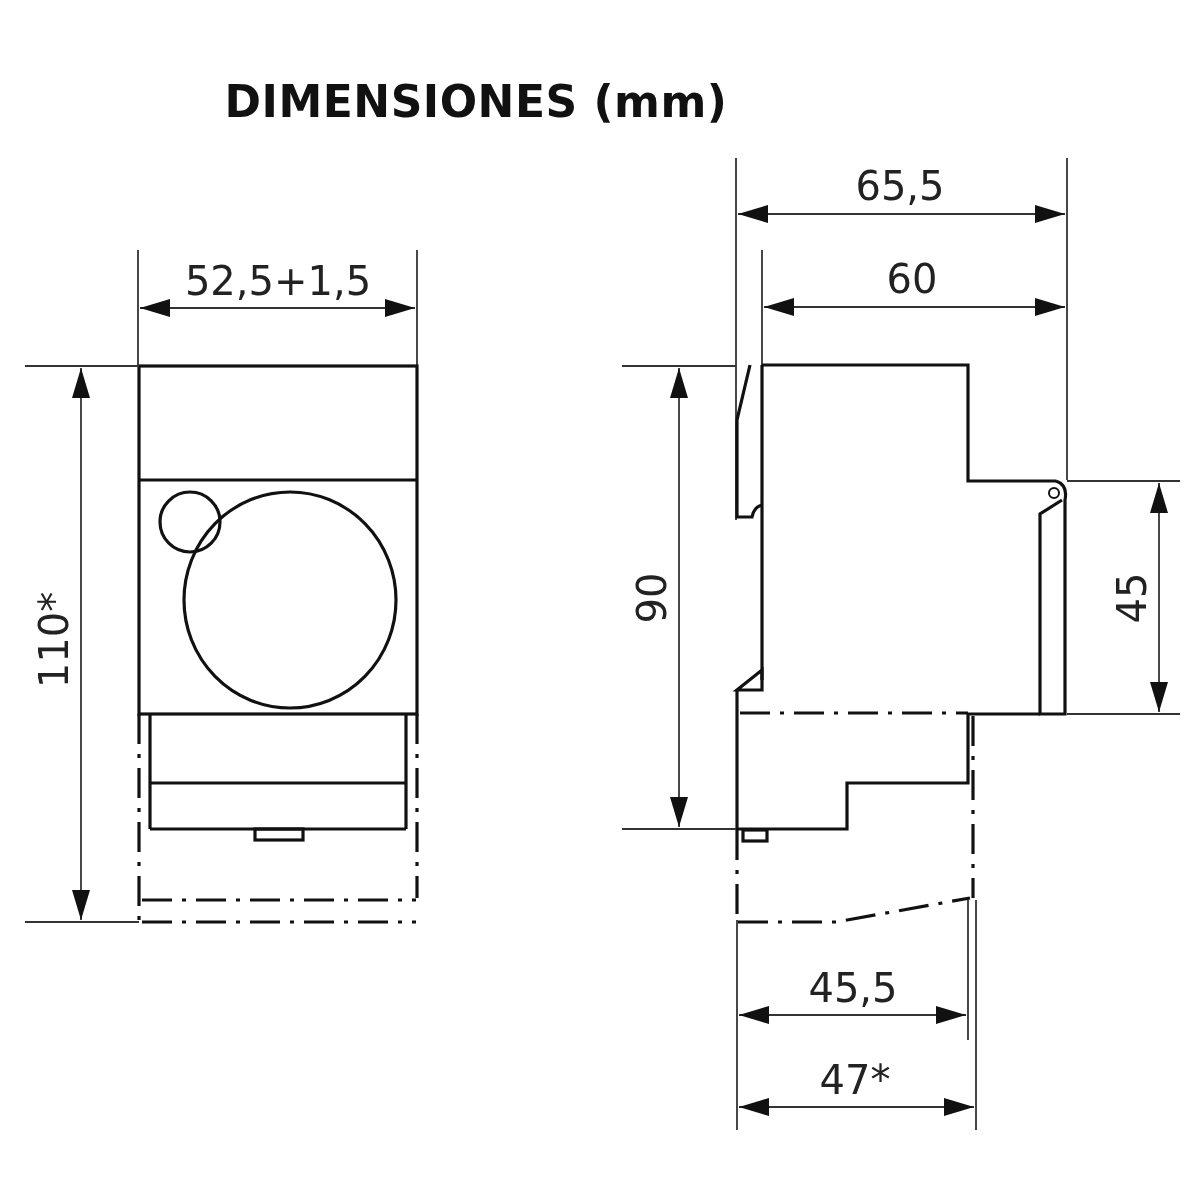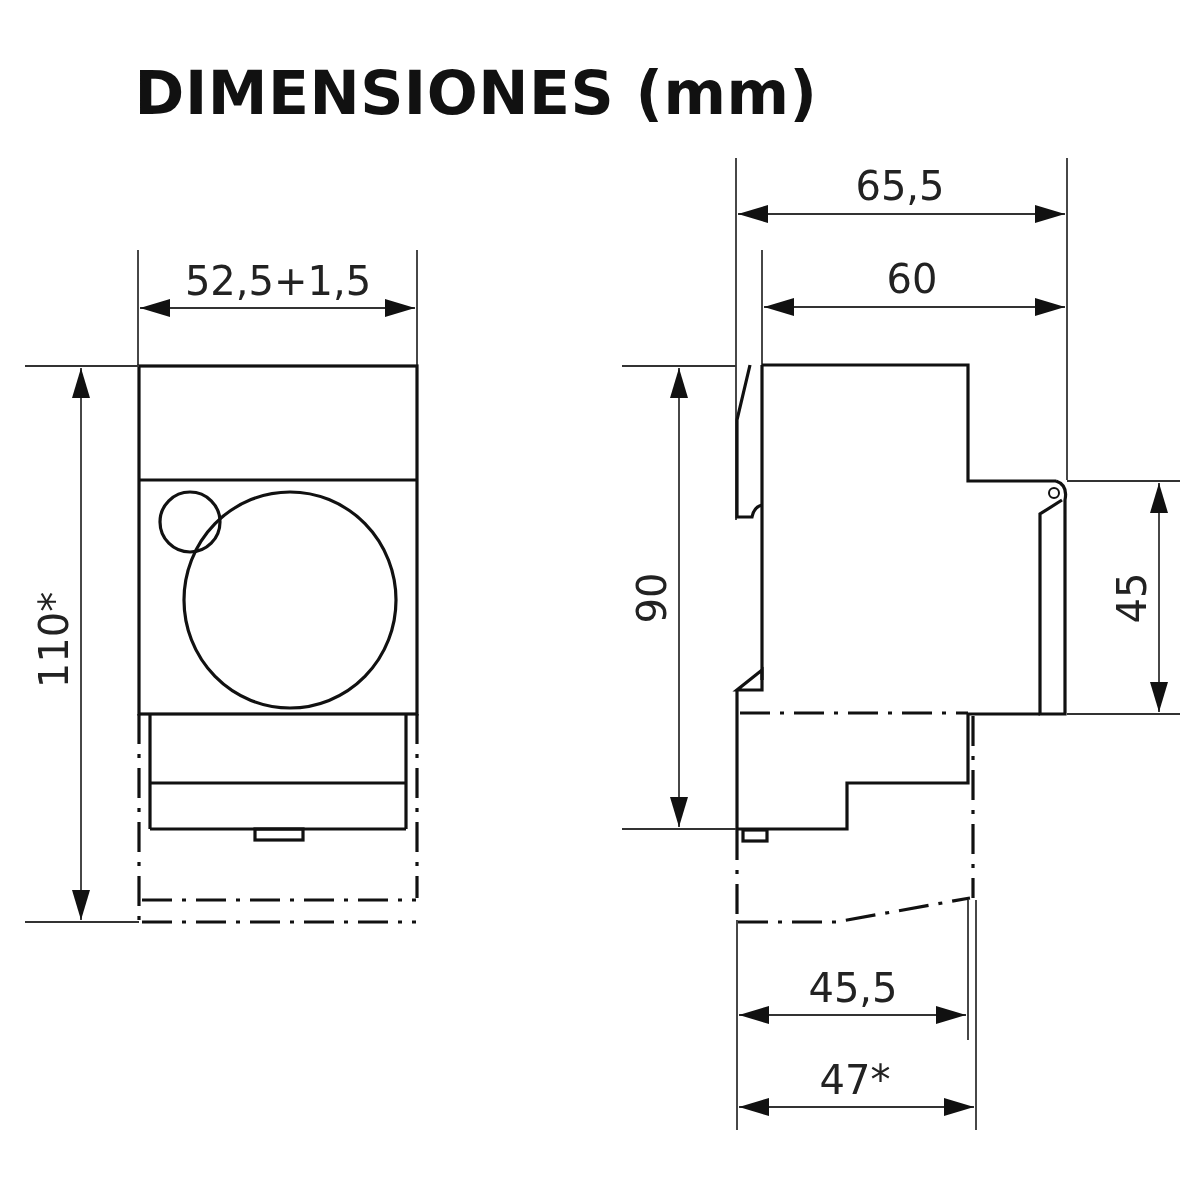--- a/index.html
+++ b/index.html
@@ -1,19 +1,19 @@
 <!DOCTYPE html>
 <html><head>
   <meta charset="utf-8">
   <style>
     html, body { margin: 0; padding: 0; background: #ffffff; }
     body { width: 1200px; height: 1200px; position: relative; overflow: hidden; }
     .title {
-      position: absolute; left: 0; top: 58px; width: 952px; text-align: center;
-      font-family: "DejaVu Sans", sans-serif; font-weight: bold; font-size: 60px;
+      position: absolute; left: 0; top: 76px; width: 952px; text-align: center;
+      font-family: "DejaVu Sans", sans-serif; font-weight: bold; font-size: 44px;
       color: #111111; letter-spacing: 0.5px;
     }
     svg { position: absolute; left: 0; top: 0; }
     .dim-text { font-family: "DejaVu Sans", sans-serif; font-size: 40px; fill: #222222; }
     .thick { stroke: #111; stroke-width: 3.2; fill: none; }
     .thin { stroke: #333; stroke-width: 1.8; fill: none; }
     .dash { stroke: #111; stroke-width: 3.2; fill: none; stroke-dasharray: 30 10 4 10; }
     .arrow { fill: #111; }
   </style>
 </head>

